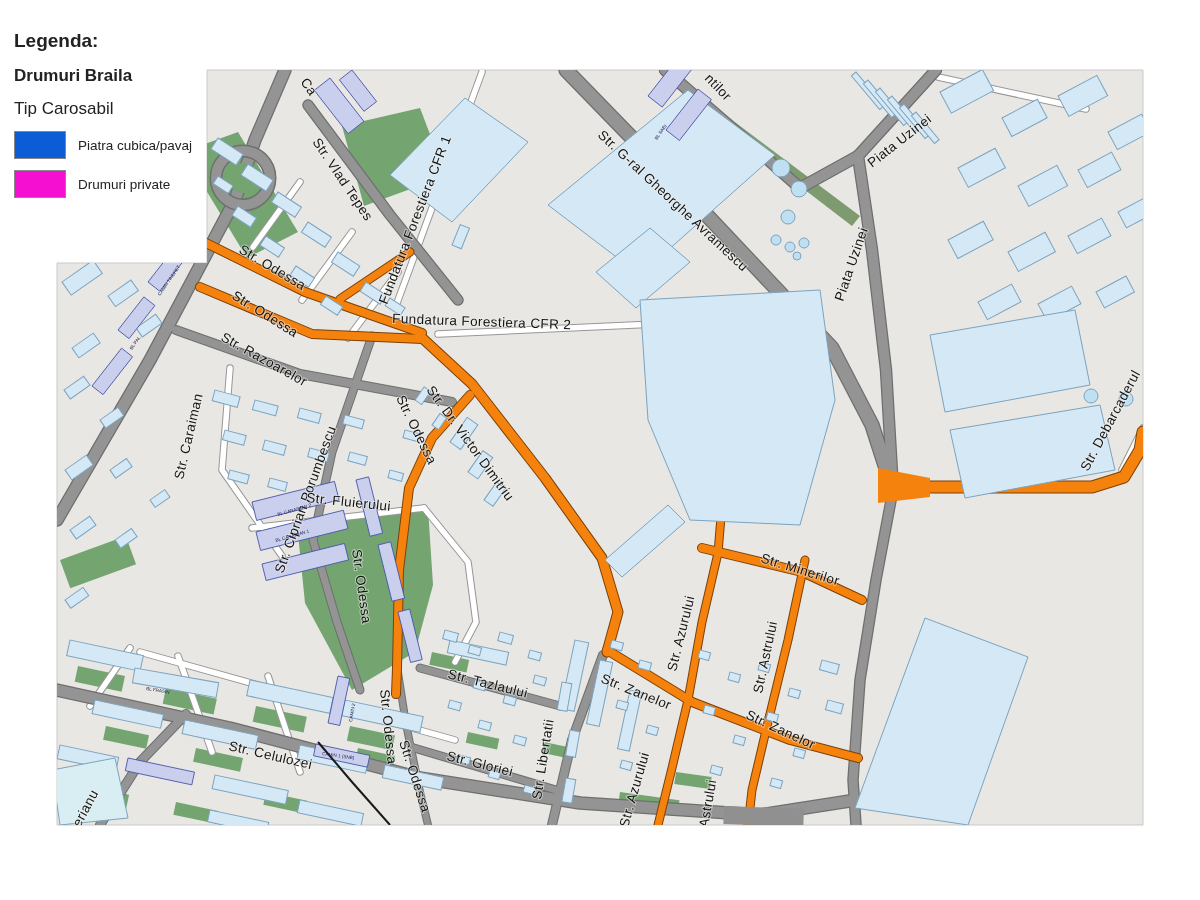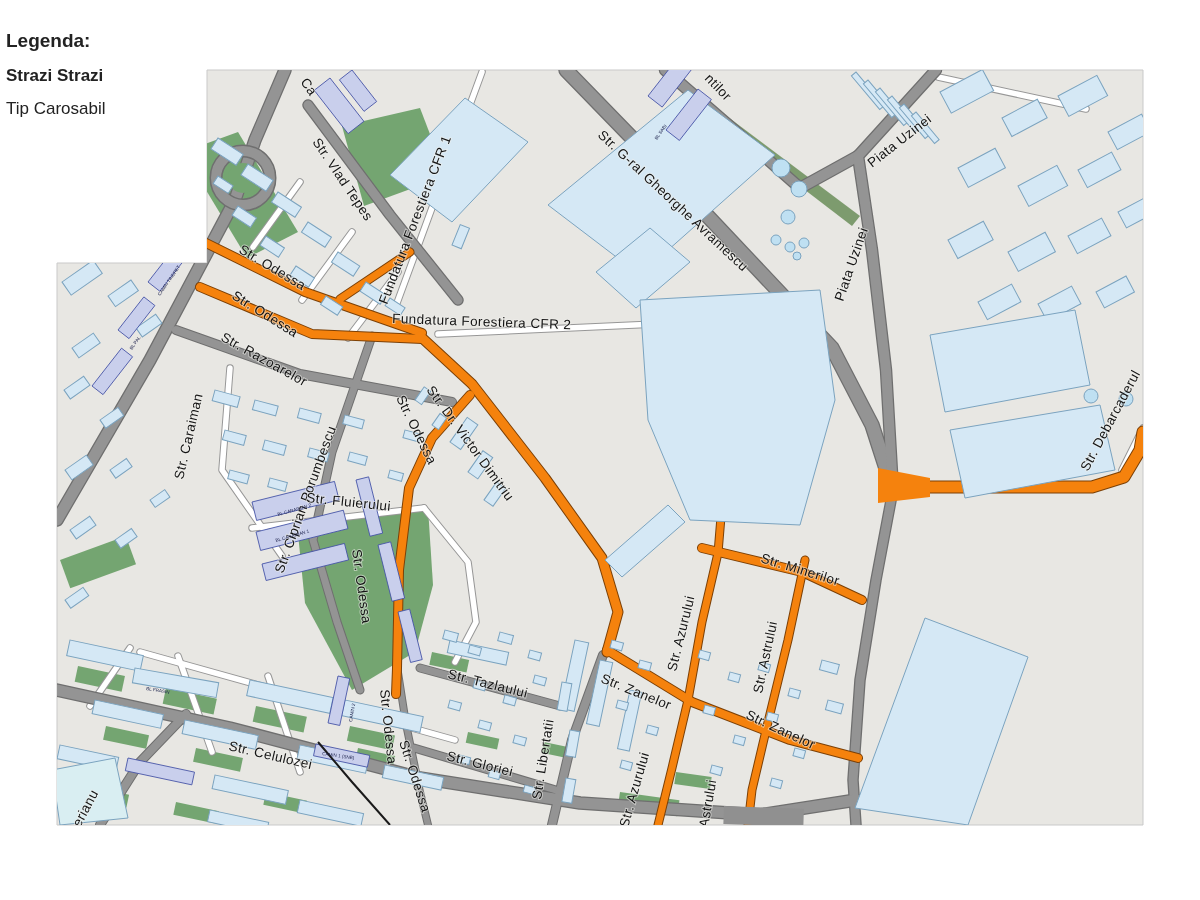--- a/index.html
+++ b/index.html
@@ -1,19 +1,19 @@
 <!DOCTYPE html>
 <html><head>
 <meta charset="utf-8">
 <style>
   html,body{margin:0;padding:0;background:#fff;}
   #page{position:relative;width:1200px;height:900px;background:#ffffff;overflow:hidden;
         font-family:"Liberation Sans",sans-serif;}
   #mapsvg{position:absolute;left:0;top:0;}
-  .legend{position:absolute;left:6px;top:30px;width:200px;z-index:5;}
+  .legend{position:absolute;left:14px;top:30px;width:200px;z-index:5;}
   .legend-title{font-size:19px;font-weight:bold;color:#222;margin-bottom:14px;}
   .legend-sub{font-size:17px;font-weight:bold;color:#222;margin-bottom:13px;}
   .legend-sec{font-size:17px;font-weight:normal;color:#222;margin-bottom:12px;}
   .legend-row{display:flex;align-items:center;margin-bottom:11px;}
   .legend-swatch{width:50px;height:26px;border:1px solid #888;margin-right:12px;flex:0 0 auto;}
   .legend-label{font-size:13.5px;color:#222;}
   
   .bld{fill:#d5e8f5;stroke:#7ba3bf;stroke-width:1;}
   .bldp{fill:#c9cfec;stroke:#4250a5;stroke-width:0.8;}
   .grn{fill:#74a571;stroke:none;}
@@ -377,18 +377,26 @@
         <text class="blbl" transform="translate(160,296) rotate(-55)">CAMIN TINERET</text>
         <text class="blbl" transform="translate(132,350) rotate(-55)">BL PAL</text>
         <text class="blbl" transform="translate(657,140) rotate(-55)">BL SABI</text>
       </g>
 
     </g>
   </svg>
 
   <div class="legend">
     <div class="legend-title">Legenda:</div>
-    <div class="legend-sub">Strazi Strazi</div>
+    <div class="legend-sub">Drumuri Braila</div>
     <div class="legend-sec">Tip Carosabil</div>
 
+    <div class="legend-row">
+      <div class="legend-swatch" style="background: rgb(11, 92, 213);"></div>
+      <div class="legend-label">Piatra cubica/pavaj</div>
+    </div>
+    <div class="legend-row">
+      <div class="legend-swatch" style="background: rgb(245, 15, 208);"></div>
+      <div class="legend-label">Drumuri private</div>
+    </div>
   </div>
 
 </div>
 
 </body></html>

